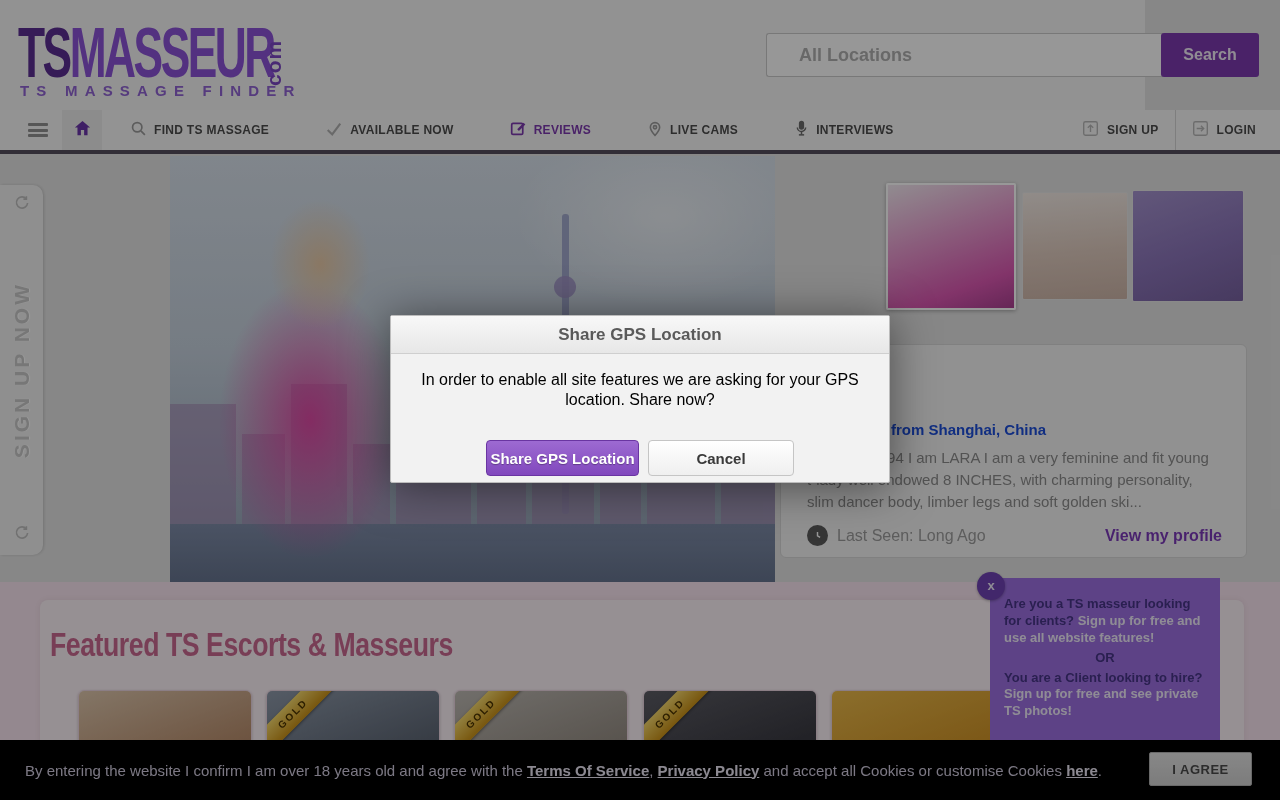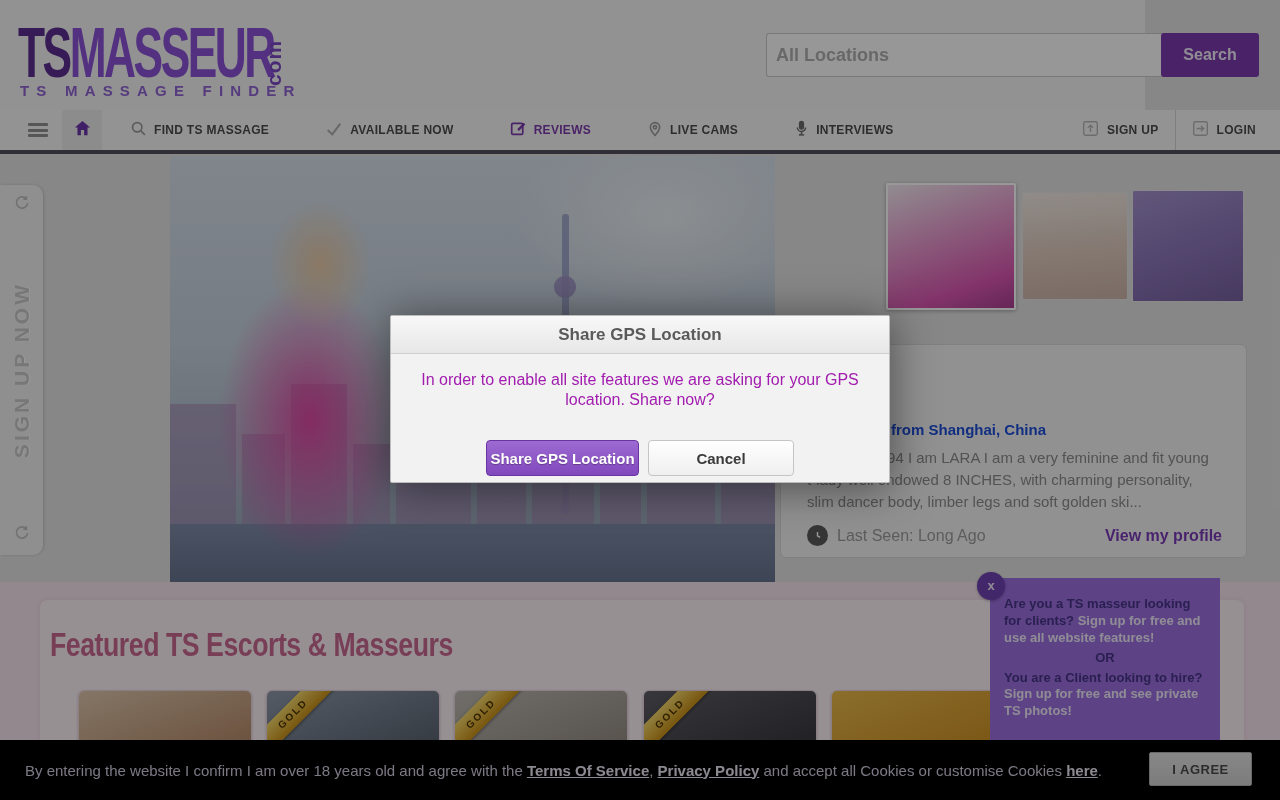--- a/index.html
+++ b/index.html
@@ -8,21 +8,21 @@
 
   
   .header { position:absolute; left:0; top:0; width:1145px; height:110px; background:#f3f3f3; z-index:2; }
   .logo { position:absolute; left:18px; top:12px; cursor:pointer; }
   .logo-word { font-size:54px; font-weight:bold; letter-spacing:-3px; transform:scale(0.82,1.3); transform-origin:left top; display:inline-block; white-space:nowrap; }
   .logo-ts { color:#5b2d91; }
   .logo-masseur { color:#8a52d6; }
   .logo-tld { position:absolute; left:244px; top:2px; writing-mode:vertical-rl; transform:rotate(180deg); font-size:21px; font-weight:bold; color:#7a46c2; letter-spacing:1px; height:72px; }
   .logo-tagline { position:absolute; left:2px; top:70px; font-size:15px; font-weight:bold; letter-spacing:7.2px; color:#8f63d2; white-space:nowrap; }
   .search-wrap { position:absolute; left:766px; top:33px; height:44px; display:flex; }
-  .search-input { width:397px; height:44px; border:1px solid #c9c9c9; border-right:none; border-radius:3px 0 0 3px; background:#fcfcfc; padding:0 9px; font-size:18px; font-weight:bold; color:#555; font-family:"Liberation Sans",sans-serif; outline:none; }
+  .search-input { width:397px; height:44px; border:1px solid #c9c9c9; border-right:none; border-radius:3px 0 0 3px; background:#fcfcfc; padding:0 32px; font-size:18px; font-weight:bold; color:#555; font-family:"Liberation Sans",sans-serif; outline:none; }
   .search-input::placeholder { color:#aeaeae; }
   .search-btn { width:98px; height:44px; border:none; border-radius:3px; margin-left:-2px; background:#7c3aad; color:#f0eaf6; font-size:16px; font-weight:bold; font-family:"Liberation Sans",sans-serif; cursor:pointer; }
 
   
   .navbar { position:absolute; left:0; top:110px; width:1280px; height:44px; background:#f6f6f6; border-bottom:4px solid #544d5c; display:flex; align-items:center; z-index:2; }
   .hamburger { width:20px; height:14px; margin-left:28px; display:flex; flex-direction:column; justify-content:space-between; cursor:pointer; }
   .hamburger span { display:block; height:3px; background:#8f8f8f; border-radius:1px; }
   .home-tab { width:40px; height:40px; margin-left:14px; background:#e9e9e9; display:flex; align-items:center; justify-content:center; cursor:pointer; }
   .nav-items { display:flex; align-items:center; margin-left:6px;gap:34px; }
   .nav-item { display:flex; align-items:center; gap:7px; margin-left:22px; font-size:12px; font-weight:bold; color:#4c4c4c; letter-spacing:.3px; cursor:pointer; white-space:nowrap; }
@@ -75,21 +75,21 @@
   
   .cookie-bar { position:absolute; left:0; top:740px; width:1280px; height:60px; background:#000000; z-index:10; display:flex; align-items:center; }
   .cookie-text { margin-left:25px; font-size:15px; color:#cfc9dc; }
   .cookie-text .link { font-weight:bold; text-decoration:underline; color:#e9e4f2; cursor:pointer; }
   .agree-btn { position:absolute; right:28px; top:12px; width:103px; height:34px; background:linear-gradient(180deg,#e2e2e2,#cfcfcf); border:1px solid #b0b0b0; border-radius:2px; font-size:13px; font-weight:bold; letter-spacing:.5px; color:#4a4a4a; font-family:"Liberation Sans",sans-serif; cursor:pointer; }
 
   
   .dim-overlay { position:absolute; inset:0; background:rgba(0,0,0,.40); z-index:40; }
   .modal { position:absolute; left:390px; top:315px; width:500px; height:168px; background:#f2f2f2; border:1px solid #bcbcbc; border-radius:2px; box-shadow:0 4px 45px rgba(0,0,0,.5); z-index:50; }
   .modal-header { height:38px; background:linear-gradient(180deg,#f8f8f8,#e7e7e7); border-bottom:1px solid #cfcfcf; display:flex; align-items:center; justify-content:center; font-size:17px; font-weight:bold; color:#5a5a5a; }
-  .modal-body { padding:16px 12px 0; text-align:center; font-size:16px; color:#a21caf; line-height:1.25; }
+  .modal-body { padding:16px 12px 0; text-align:center; font-size:16px; color:#000000; line-height:1.25; }
   .modal-actions { position:absolute; left:0; top:124px; width:100%; height:36px; }
   .btn-confirm { position:absolute; left:95px; top:0; width:153px; height:36px; background:linear-gradient(180deg,#9d6ad2,#8148bd); border:1px solid #6a35a2; border-radius:4px; color:#fff; font-size:15px; font-weight:bold; font-family:"Liberation Sans",sans-serif; cursor:pointer; text-shadow:0 1px 1px rgba(0,0,0,.3); }
   .btn-cancel { position:absolute; left:257px; top:0; width:146px; height:36px; background:linear-gradient(180deg,#ffffff,#efefef); border:1px solid #c5c5c5; border-radius:4px; color:#3a3a3a; font-size:15px; font-weight:bold; font-family:"Liberation Sans",sans-serif; cursor:pointer; }
 </style>
 </head>
 <body>
 
 <div id="page">
 
   <div class="header">

